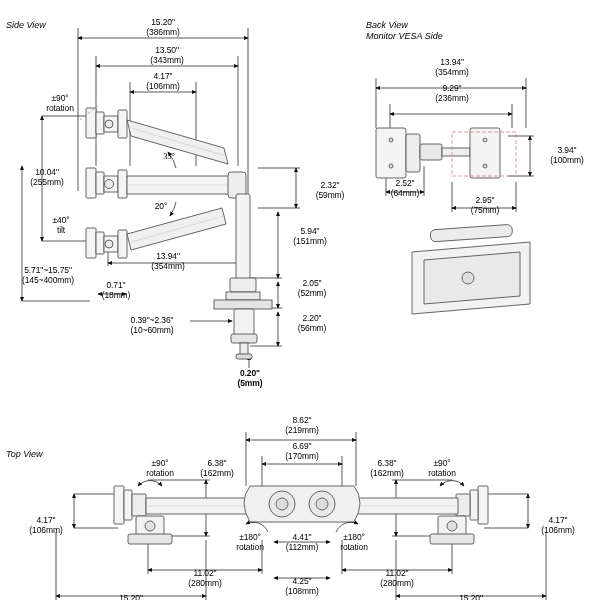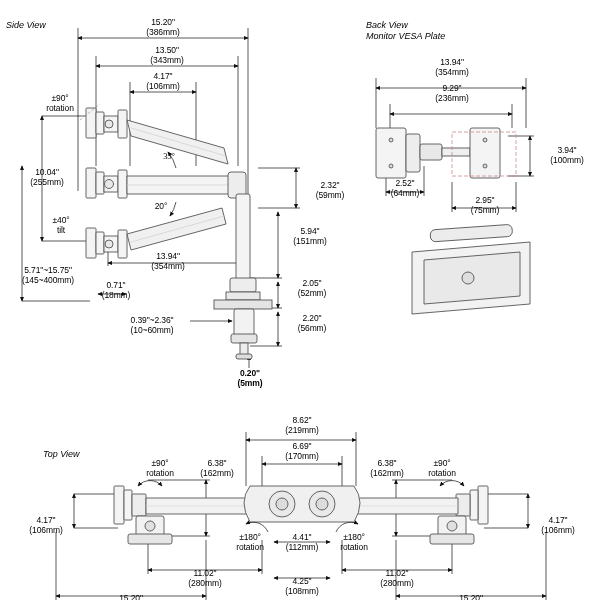--- a/index.html
+++ b/index.html
@@ -280,22 +280,22 @@
         <path d="M138,470 A16,16 0 0,1 162,470" marker-start="url(#arS)" marker-end="url(#ar)"></path>
         <path d="M440,470 A16,16 0 0,1 464,470" marker-start="url(#arS)" marker-end="url(#ar)"></path>
         <path d="M268,516 A16,16 0 0,0 246,508" marker-end="url(#ar)"></path>
         <path d="M336,516 A16,16 0 0,1 358,508" marker-end="url(#ar)"></path>
       </g>
     </g>
   </svg>
 
   <div class="view-title" style="left:6px;top:4px;">Side View</div>
   <div class="view-title" style="left:366px;top:4px;">Back View
-Monitor VESA Plate</div>
-  <div class="view-title" style="left:6px;top:433px;margin-left:37px;">Top View</div>
+Monitor VESA Side</div>
+  <div class="view-title" style="left:6px;top:433px;">Top View</div>
 
   <div class="lbl" style="left:123px;top:2px;width:80px;">15.20"
 (386mm)</div>
   <div class="lbl" style="left:127px;top:30px;width:80px;">13.50"
 (343mm)</div>
   <div class="lbl" style="left:123px;top:56px;width:80px;">4.17"
 (106mm)</div>
   <div class="lbl" style="left:30px;top:78px;width:60px;">±90°
 rotation</div>
   <div class="lbl" style="left:14px;top:152px;width:66px;">10.04"

